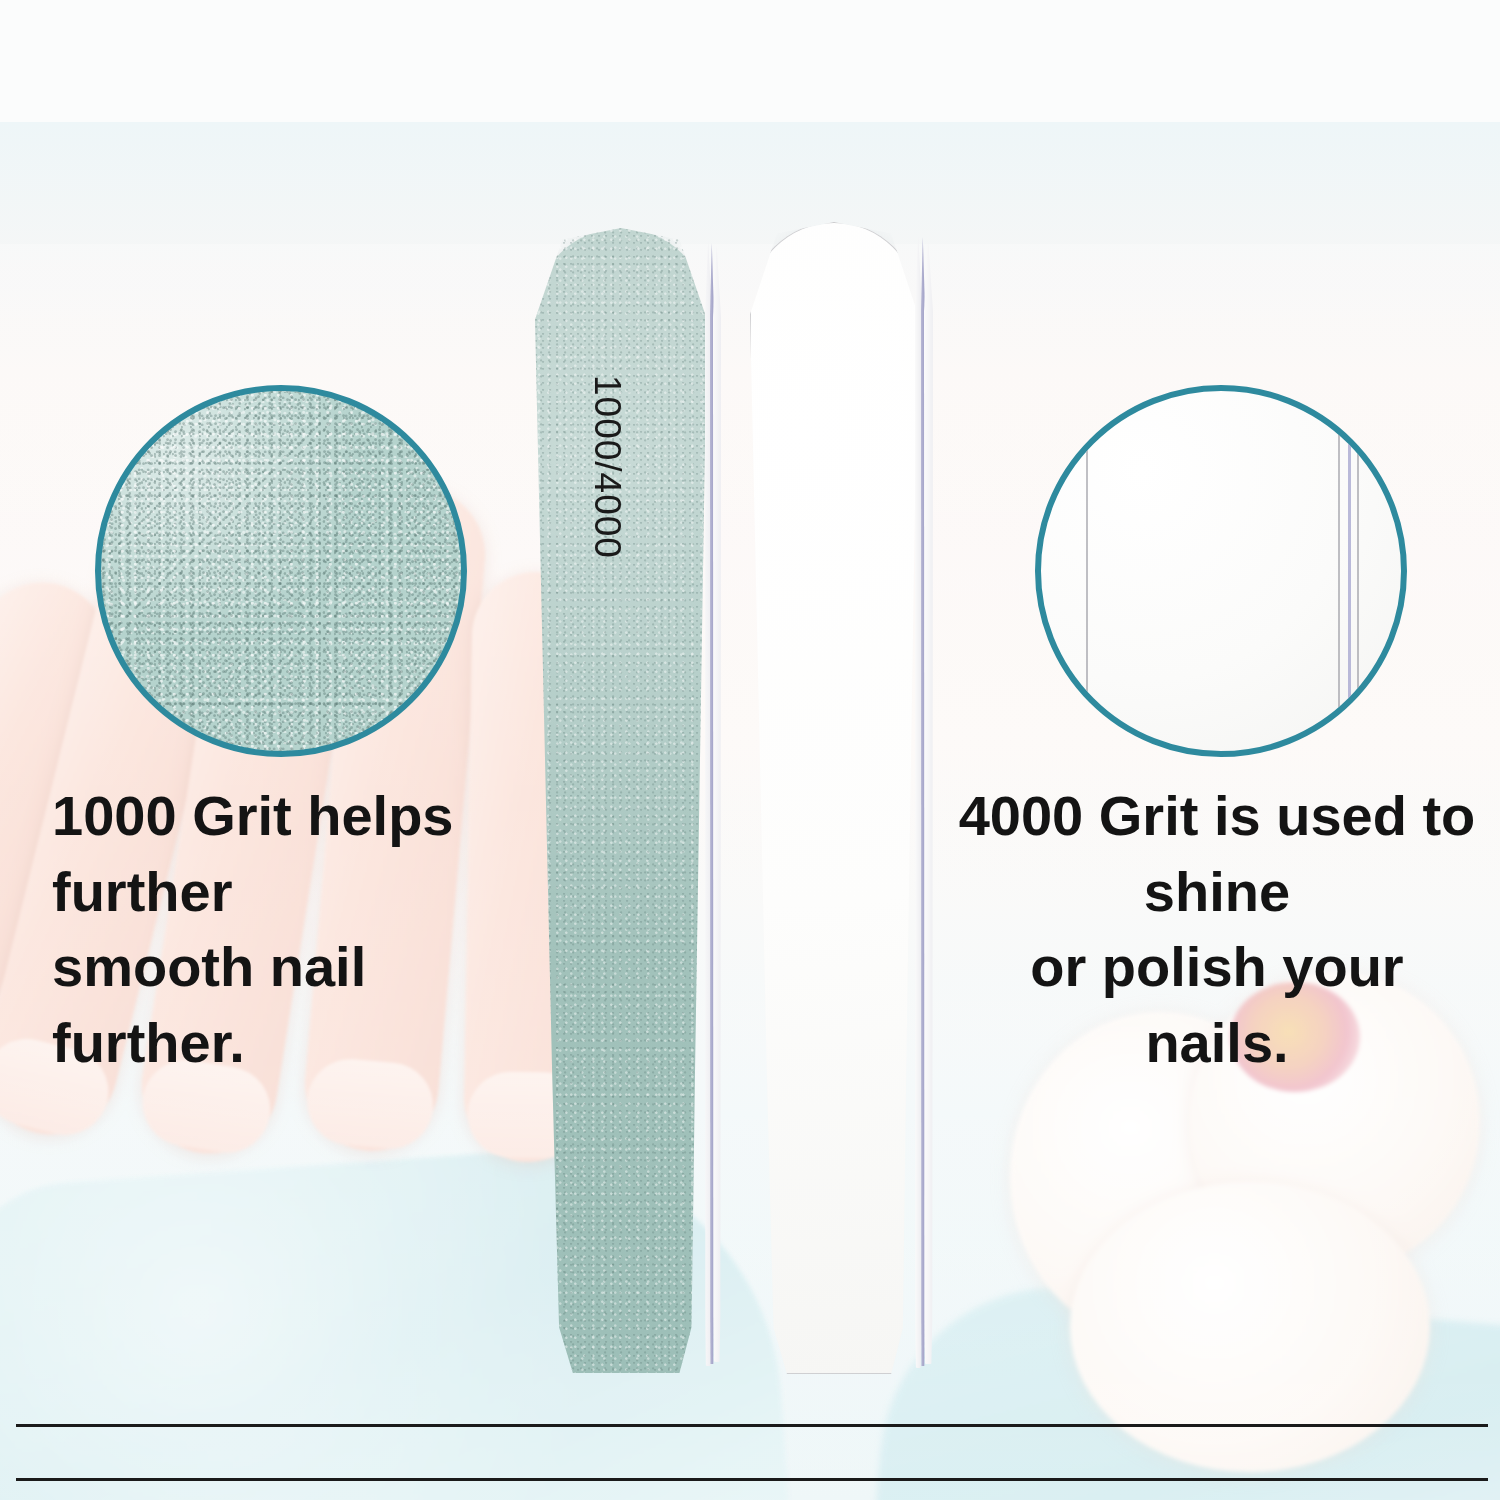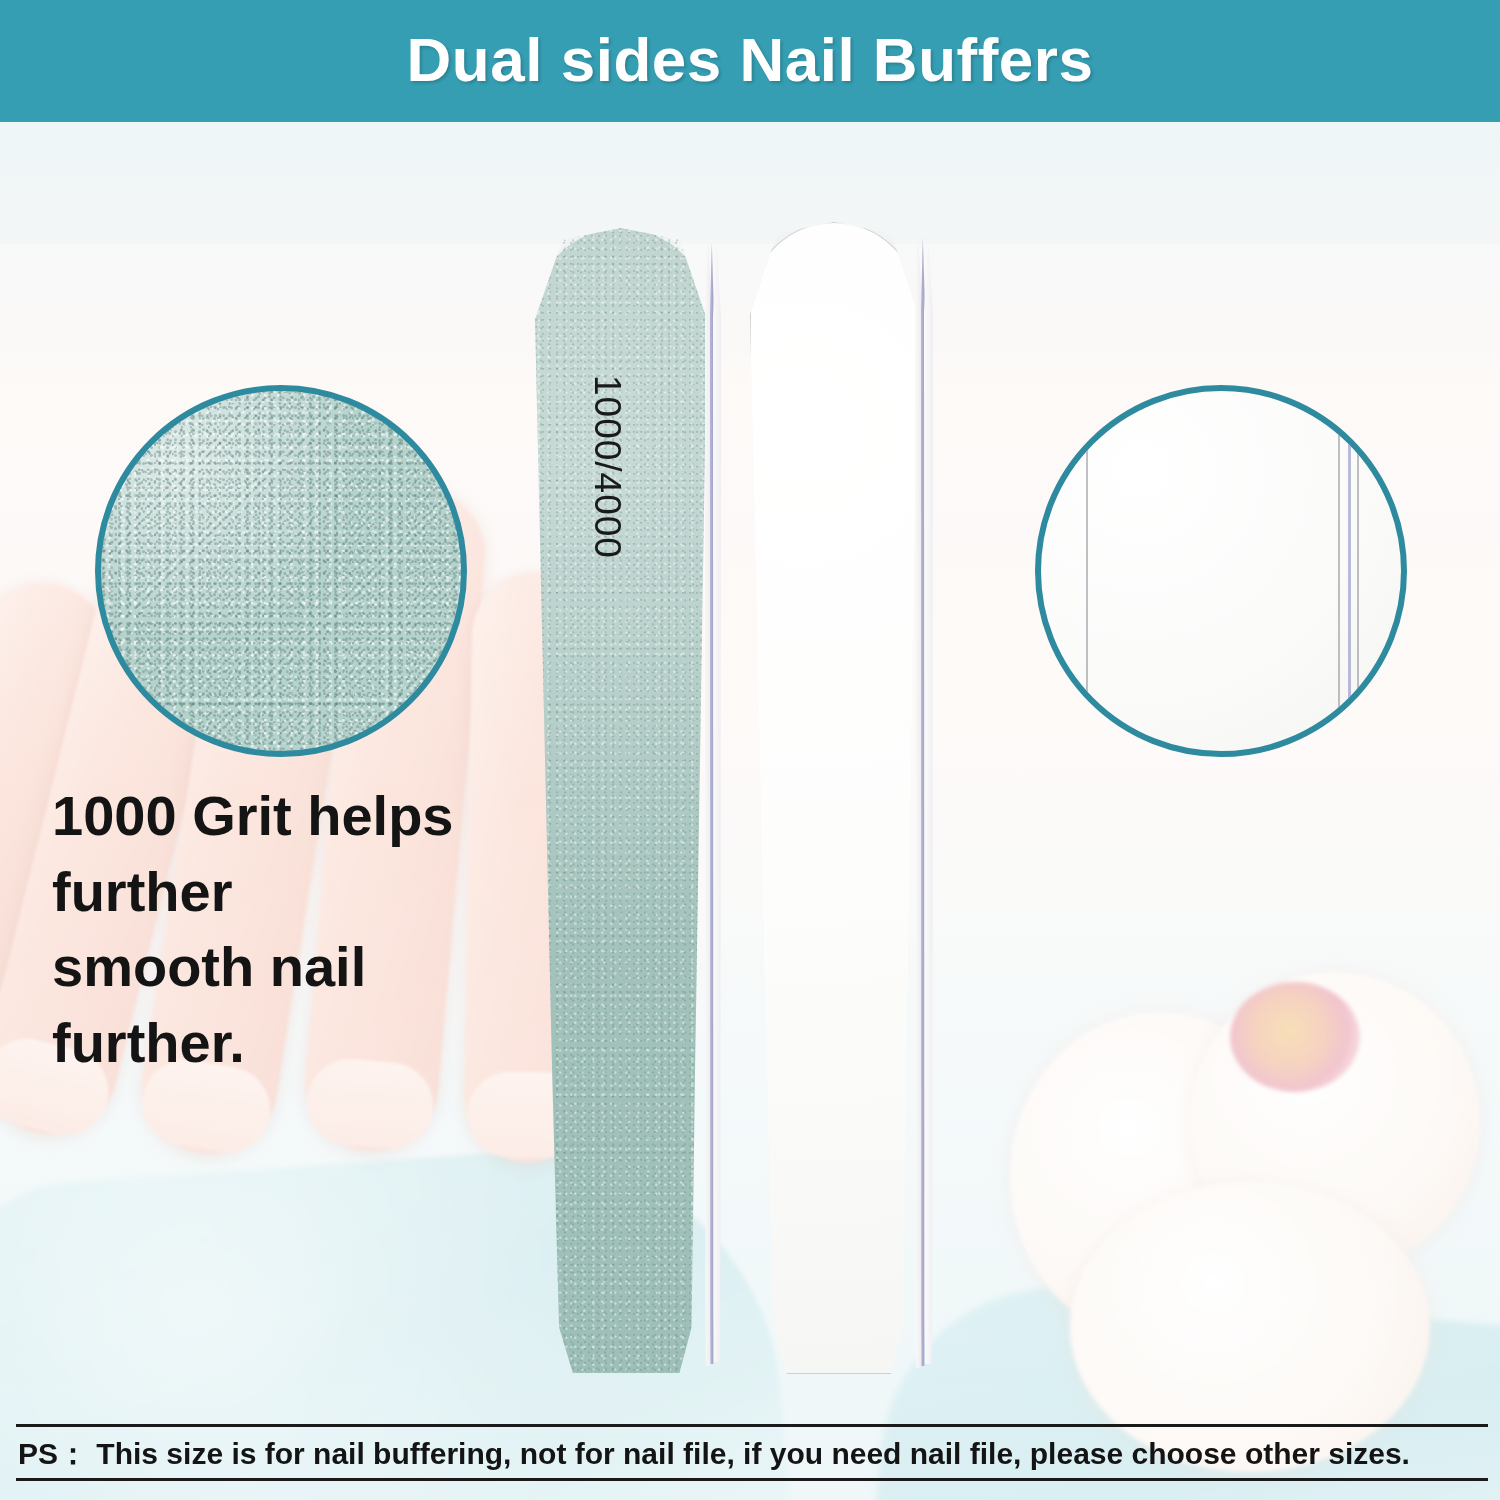--- a/index.html
+++ b/index.html
@@ -321,23 +321,20 @@
     <div class="bg-orchid">
       <div class="petal" style="left:30px;  top:60px;  width:300px; height:330px;"></div>
       <div class="petal" style="left:210px; top:20px;  width:290px; height:300px;"></div>
       <div class="petal" style="left:90px;  top:230px; width:360px; height:290px;"></div>
       <div class="orchid-core"></div>
     </div>
 
     <div class="bg-wash"></div>
   </div>
 
-  <div class="header">
-    <div class="header-title">Dual sides Nail Buffers</div>
-  </div>
 
   <div class="zoom-circle circle-left">
     <div class="grit-noise"></div>
   </div>
 
   <div class="zoom-circle circle-right">
     <div class="cr-edge-thin" style="left:45px;"></div>
     <div class="cr-edge-thin" style="left:297px;"></div>
     <div class="cr-edge-purple" style="left:307px;"></div>
     <div class="cr-edge-thin" style="left:316px;"></div>
@@ -353,18 +350,21 @@
 
   <div class="buffer-white"></div>
   <div class="buffer-edge-white-a"></div>
   <div class="buffer-edge-white-b"></div>
   <div class="buffer-edge-white-c"></div>
 
   <div class="caption caption-left">
     <span class="line">1000 Grit helps further</span>
     <span class="line">smooth nail further.</span>
   </div>
+  <div class="caption caption-right">
+    <span class="line">4000 Grit is used to shine</span>
+    <span class="line">or polish your nails.</span>
+  </div>
 
   <div class="ps-rule"></div>
-  <div class="ps-text">PS： This size is for nail buffering, not for nail file, if you need nail file, please choose other sizes.</div>
   <div class="ps-rule-bottom"></div>
 
 </div>
 
 </body></html>

